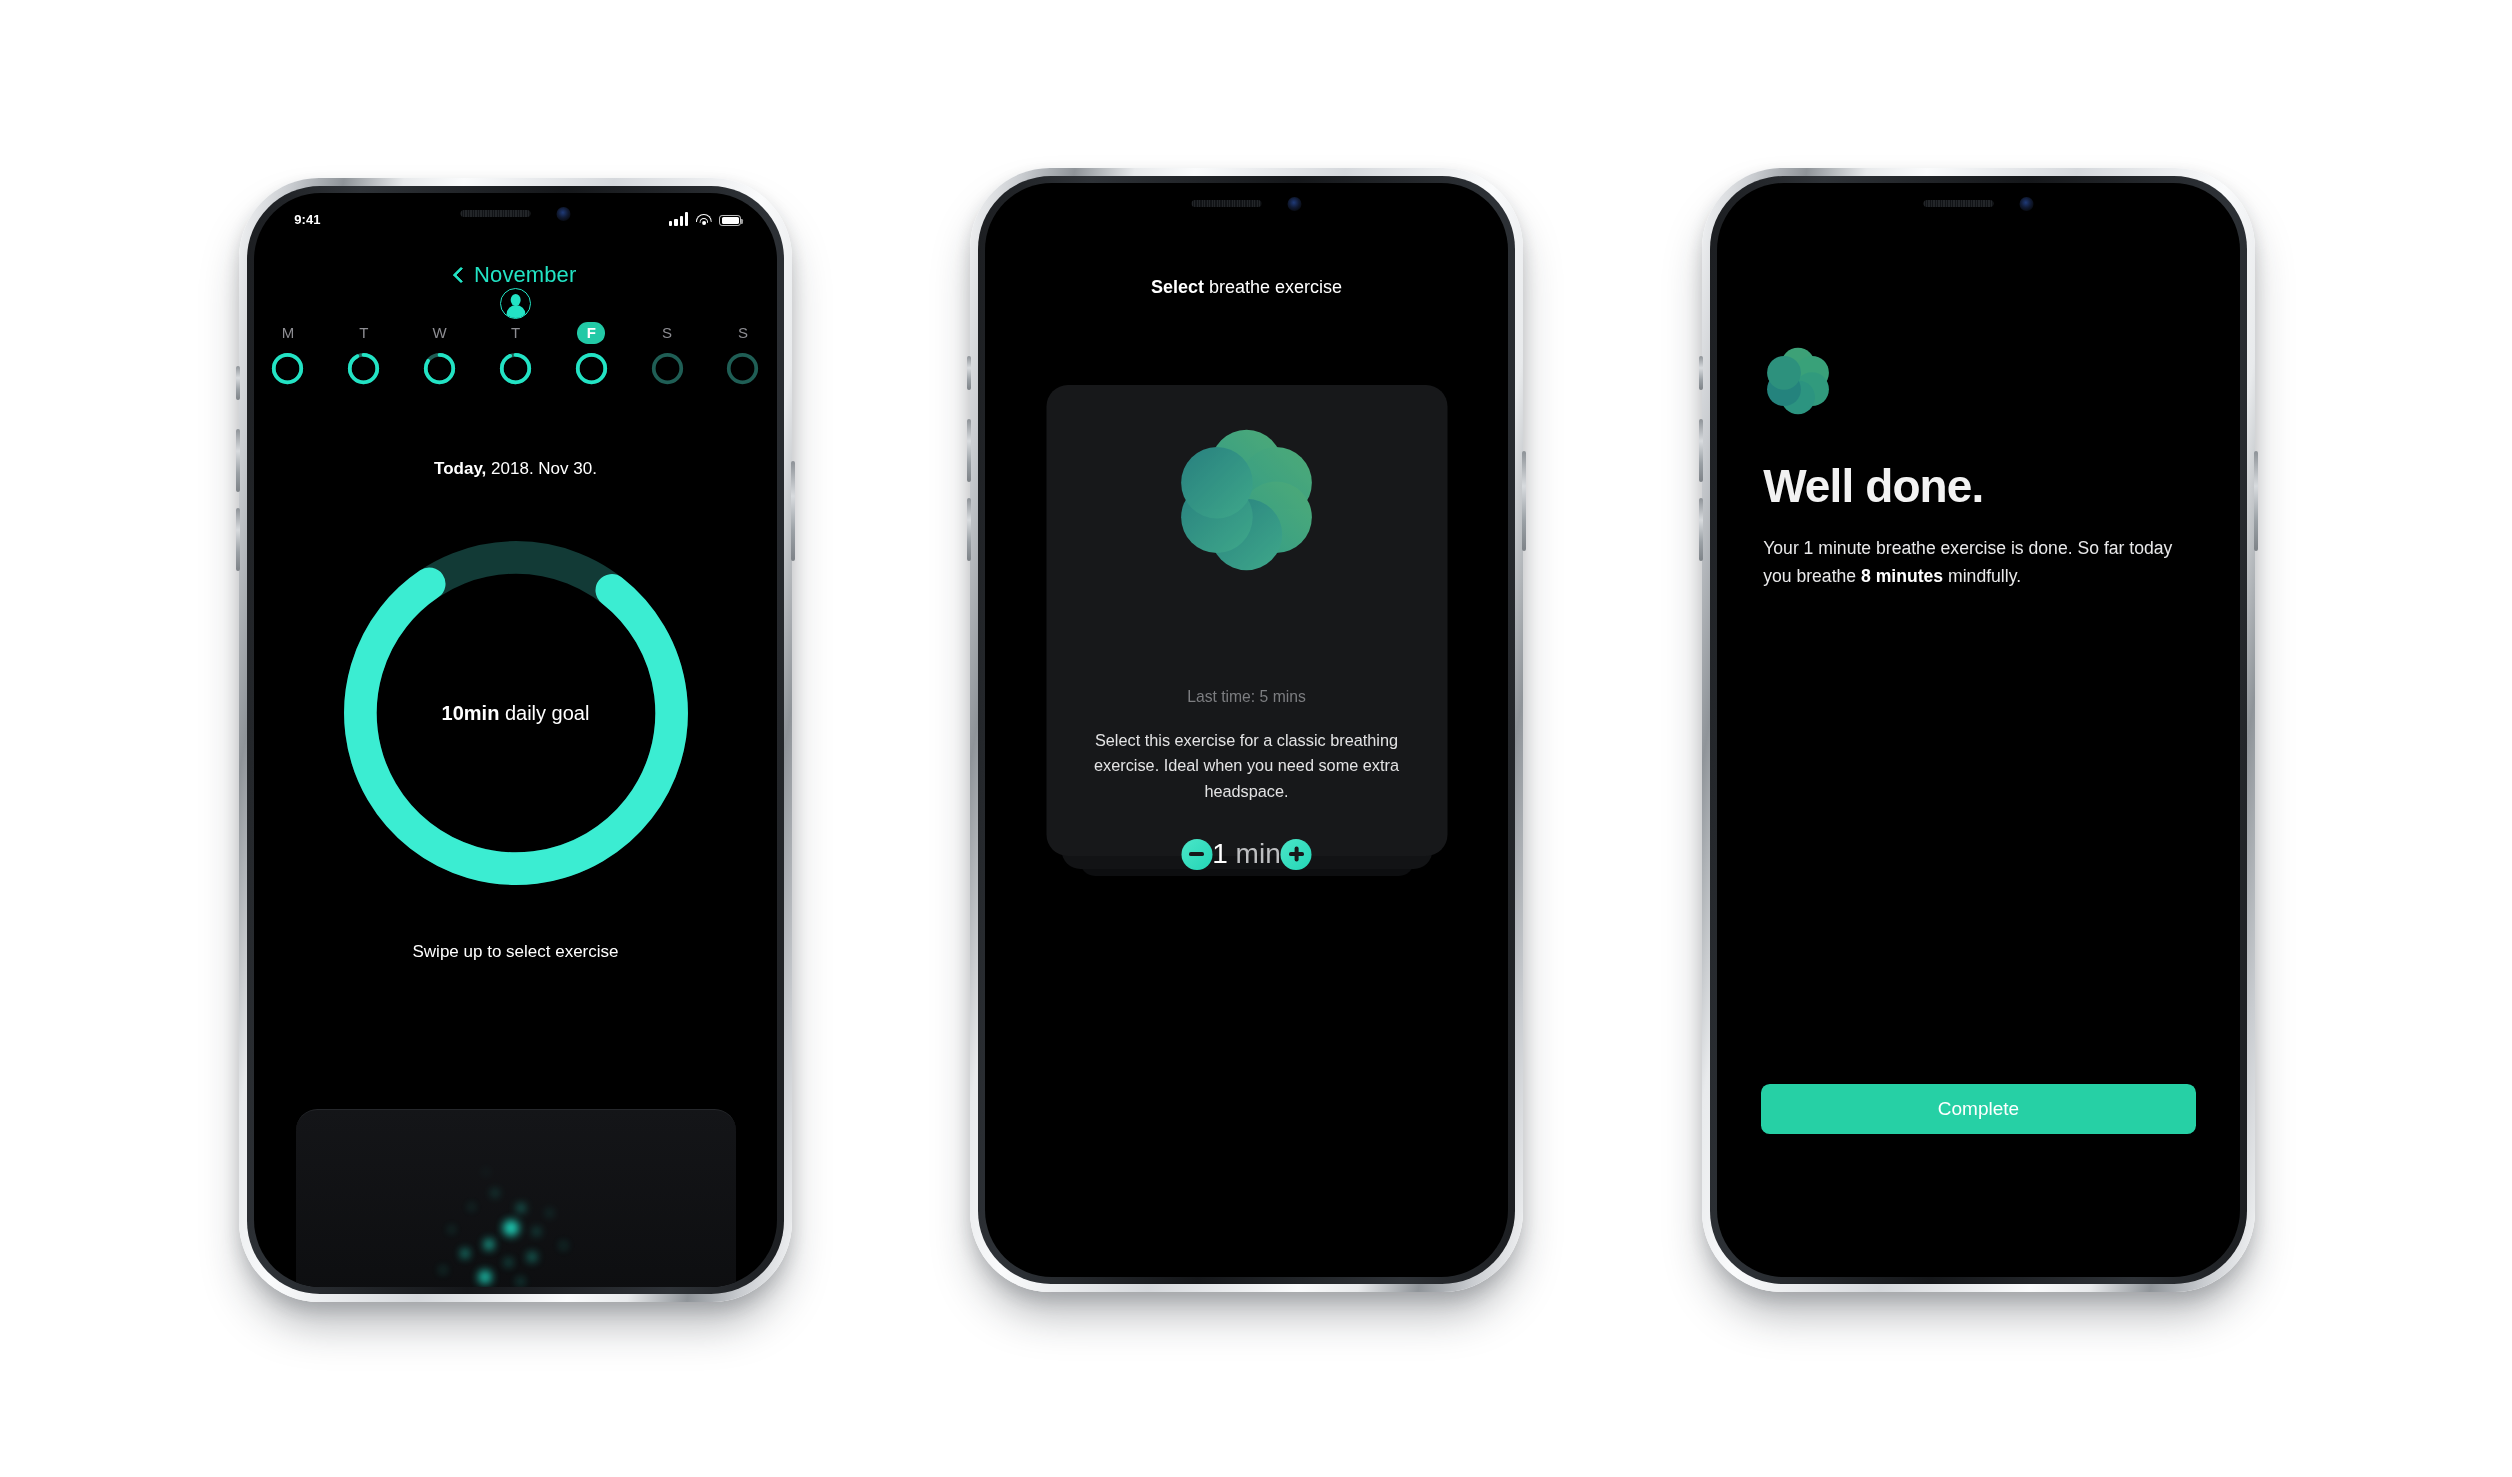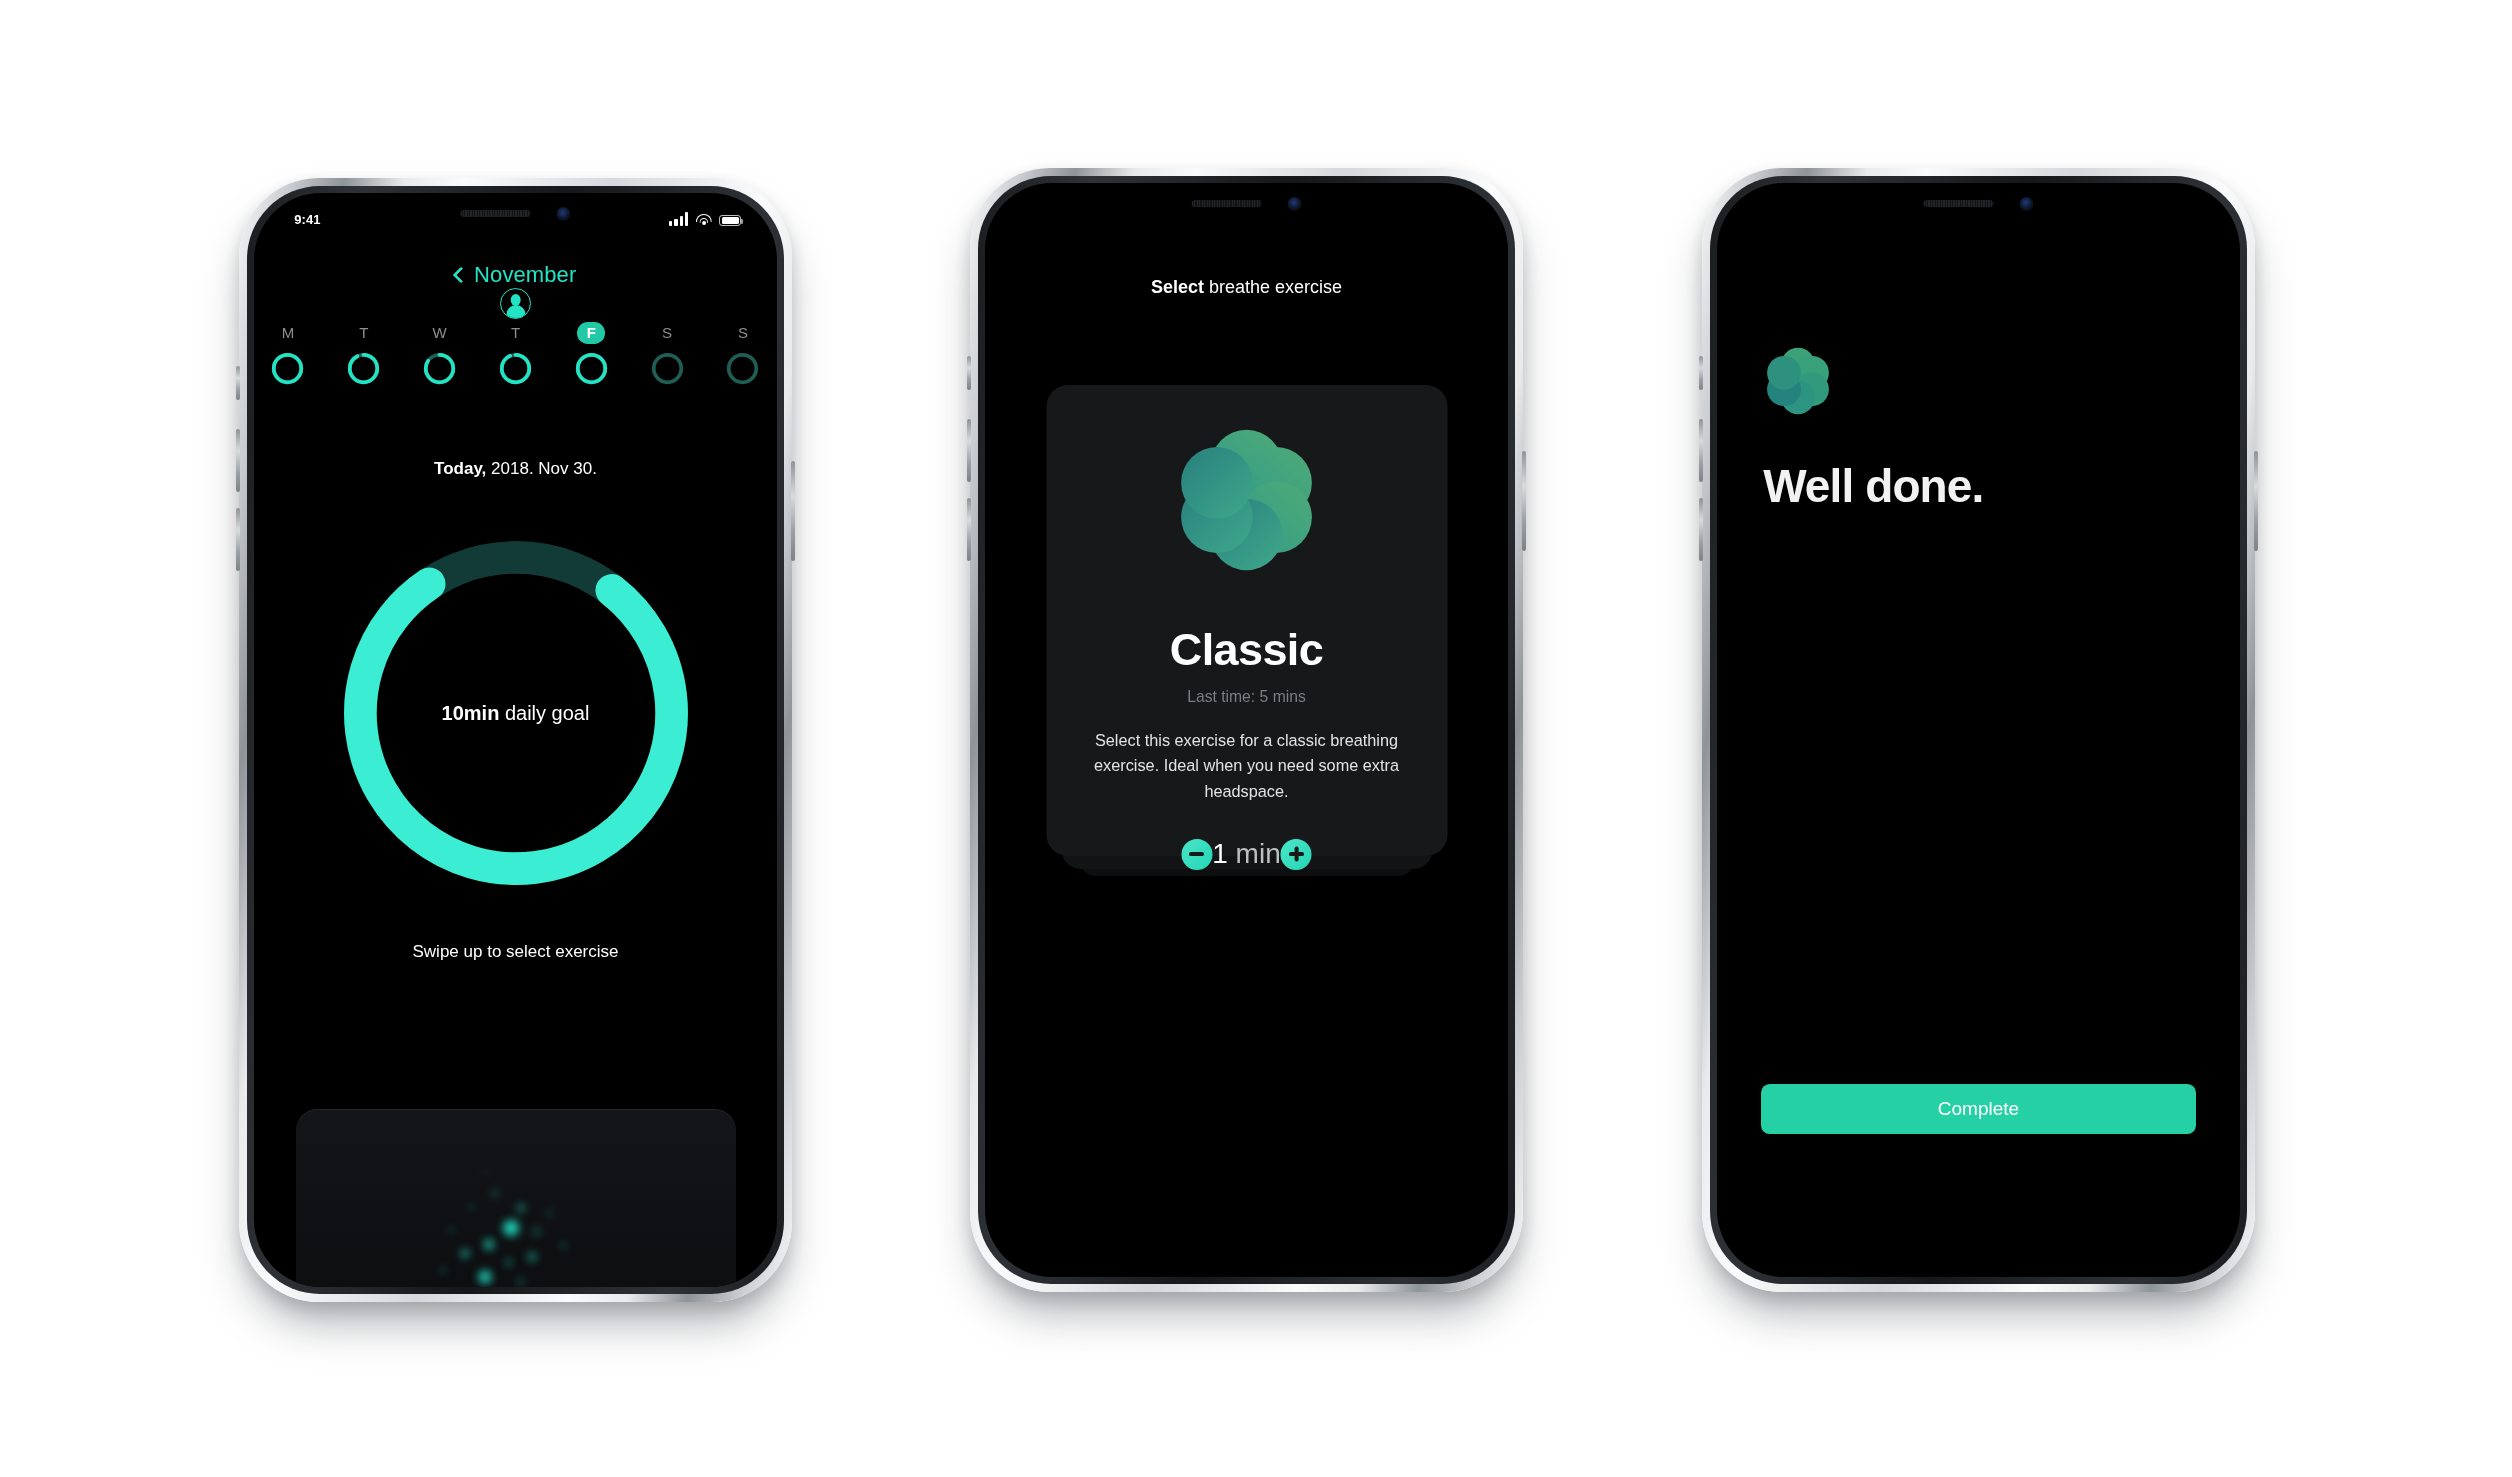--- a/index.html
+++ b/index.html
@@ -339,21 +339,20 @@
             <g opacity="0.72">
               <circle cx="60" cy="32" r="29" fill="url(#fg2)"></circle>
               <circle cx="84" cy="46" r="29" fill="url(#fg2)"></circle>
               <circle cx="84" cy="74" r="29" fill="url(#fg2)"></circle>
               <circle cx="60" cy="88" r="29" fill="url(#fg1)"></circle>
               <circle cx="36" cy="74" r="29" fill="url(#fg1)"></circle>
               <circle cx="36" cy="46" r="29" fill="url(#fg1)"></circle>
             </g>
           </svg>
         </div>
-        <div class="ex-name">Classic</div>
         <div class="ex-last">Last time: 5 mins</div>
         <div class="ex-desc">Select this exercise for a classic breathing exercise. Ideal when you need some extra headspace.</div>
         <div class="stepper">
           <div class="step-btn">
               <i class="h"></i>
             </div>
           <div class="step-val">
             <b>1</b><span> min</span>
           </div>
           <div class="step-btn">
@@ -388,19 +387,24 @@
             <circle cx="84" cy="74" r="29" style="fill:#45D6AE"></circle>
             <circle cx="60" cy="88" r="29" style="fill:#3DCDB2"></circle>
             <circle cx="36" cy="74" r="29" style="fill:#33B6AE"></circle>
             <circle cx="36" cy="46" r="29" style="fill:#3FC9AE"></circle>
           </g>
         </svg>
       </div>
 
       <div class="s3-head">Well done.</div>
 
+      <div class="s3-body">
+        <span>Your 1 minute breathe exercise is done.</span>
+        <span>So far today you breathe </span><b>8 minutes</b>
+        <span>mindfully.</span>
+      </div>
 
       <button class="complete-btn">Complete</button>
 
     </div>
   </div>
 </div>
 
 
 </body></html>

